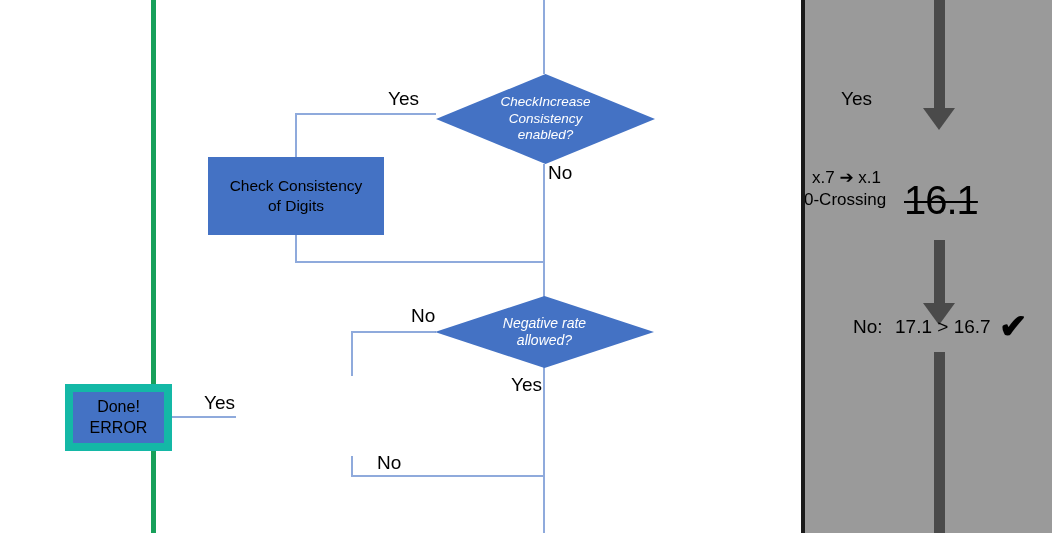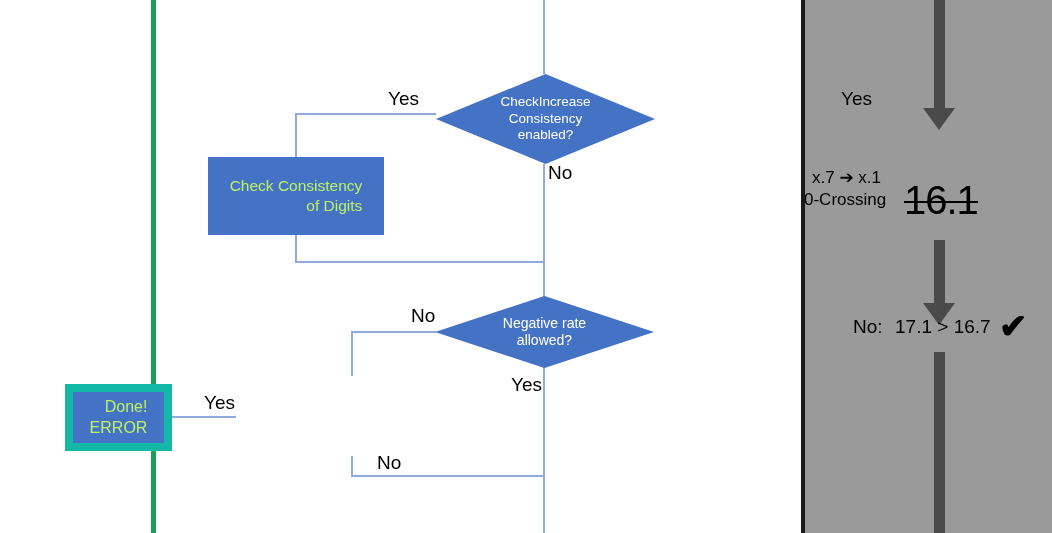--- a/index.html
+++ b/index.html
@@ -27,25 +27,25 @@
   .conn-h { height: 2px; }
 
   .green-line {
     position: absolute;
     background: #17A05A;
   }
 
   .proc-box {
     position: absolute;
     background: #4472C4;
-    color: #bef264;
+    color: #000000;
     display: flex;
     align-items: center;
     justify-content: center;
-    text-align: right;
+    text-align: center;
     line-height: 1.28;
     box-sizing: border-box;
   }
   .proc-box.outlined {
     border: 8px solid #14b8a6;
   }
 
   .diamond-wrap {
     position: absolute;
   }
@@ -61,20 +61,21 @@
     top: 0;
     width: 100%;
     height: 100%;
     display: flex;
     align-items: center;
     justify-content: center;
     color: #ffffff;
     text-align: center;
     line-height: 1.25;
     pointer-events: none;
+    font-style: italic;
   }
 
   .edge-label {
     position: absolute;
     color: #000000;
     font-size: 19px;
     white-space: nowrap;
   }
 
   

